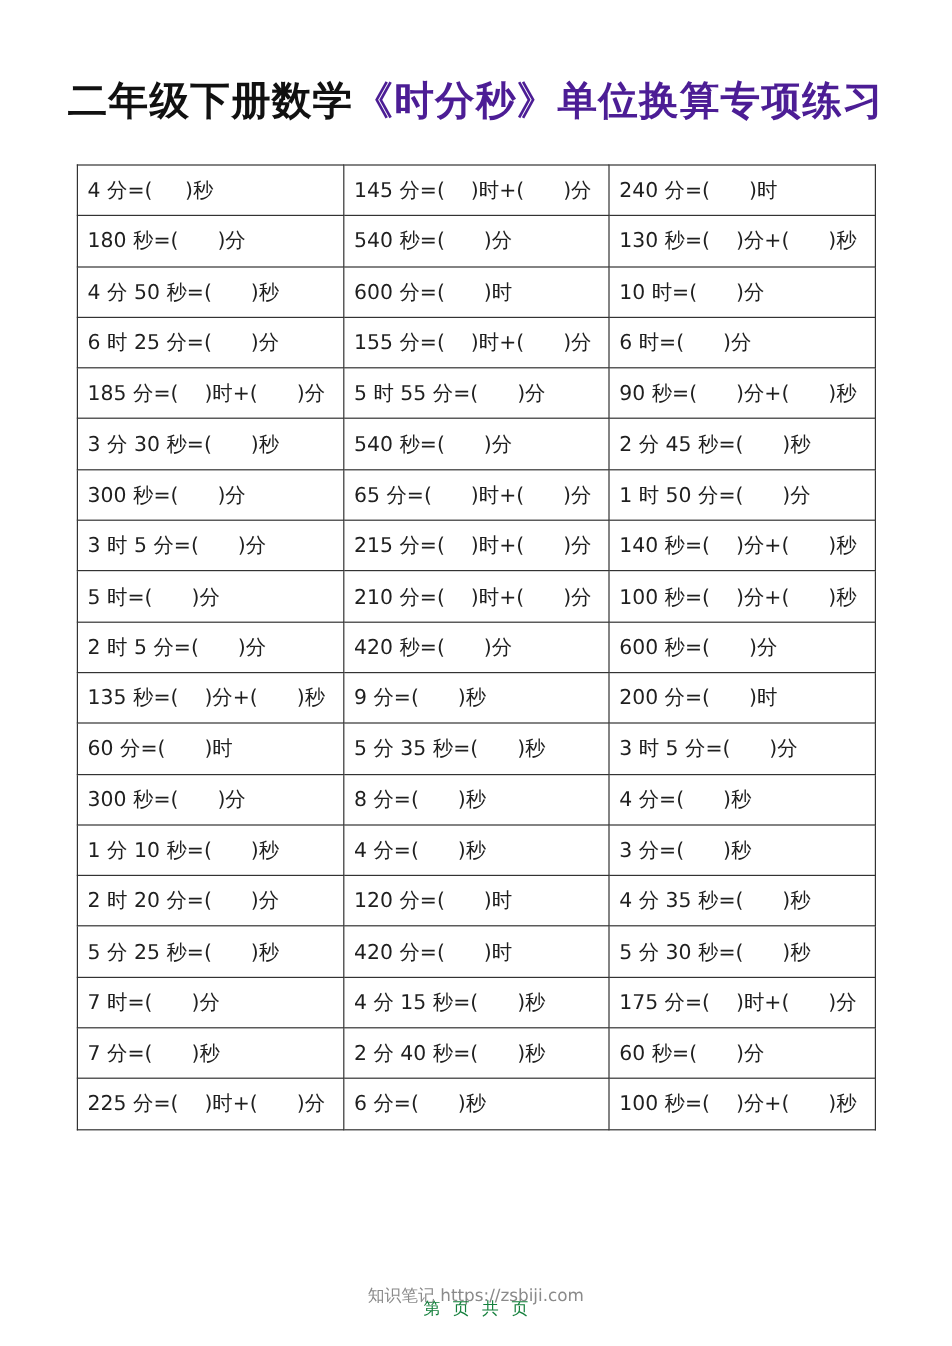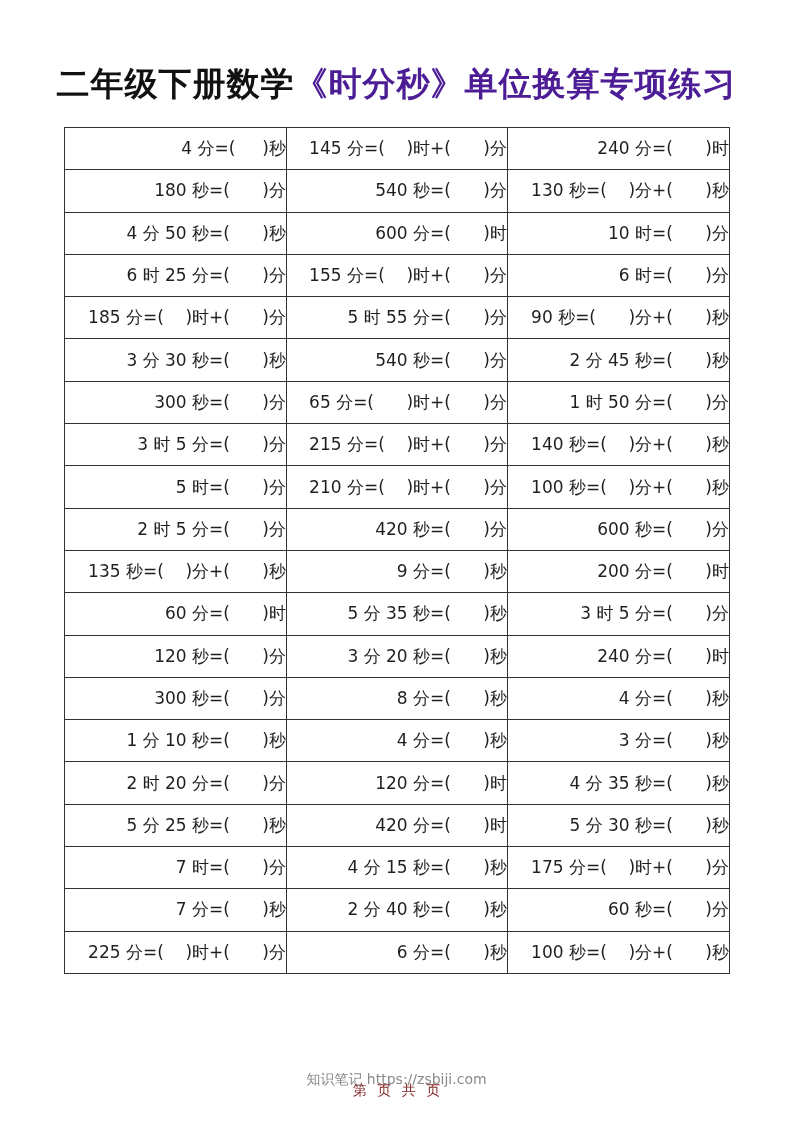--- a/index.html
+++ b/index.html
@@ -24,26 +24,25 @@
       font-family: "DejaVu Serif", serif;
       font-size: 33px;
       font-weight: bold;
       letter-spacing: 1px;
       white-space: nowrap;
     }
     .title .black { color: #111111; }
     .title .red { color: #4c1d95; }
     .sheet {
       position: absolute;
-      top: 127px;
+      top: 137px;
       left: 64px;
       width: 665px;
       border-collapse: collapse;
       table-layout: fixed;
-      text-align: right;
     }
     .sheet td {
       border: 1px solid #333333;
       height: 41.3px;
       padding: 0 0 0 8px;
       font-size: 17px;
       color: #1f1f1f;
       white-space: pre;
       overflow: hidden;
       vertical-align: middle;
@@ -60,21 +59,21 @@
       font-size: 14px;
       color: #8a8a8a;
     }
     .pager {
       position: absolute;
       top: 1082px;
       left: 0;
       width: 793px;
       text-align: center;
       font-size: 14px;
-      color: #7f1d1d;
+      color: #15803d;
       word-spacing: 6px;
     }
   </style>
 </head>
 <body>
 
 <div class="title"><span class="black">二年级下册数学</span><span class="red">《时分秒》单位换算专项练习</span></div>
 
 <table class="sheet">
   <colgroup>
@@ -137,25 +136,20 @@
         <td>135 秒=(    )分+(      )秒</td>
         <td>9 分=(      )秒</td>
         <td>200 分=(      )时</td>
       </tr>
       <tr>
         <td>60 分=(      )时</td>
         <td>5 分 35 秒=(      )秒</td>
         <td>3 时 5 分=(      )分</td>
       </tr>
       <tr>
-        <td>120 秒=(      )分</td>
-        <td>3 分 20 秒=(      )秒</td>
-        <td>240 分=(      )时</td>
-      </tr>
-      <tr>
         <td>300 秒=(      )分</td>
         <td>8 分=(      )秒</td>
         <td>4 分=(      )秒</td>
       </tr>
       <tr>
         <td>1 分 10 秒=(      )秒</td>
         <td>4 分=(      )秒</td>
         <td>3 分=(      )秒</td>
       </tr>
       <tr>

